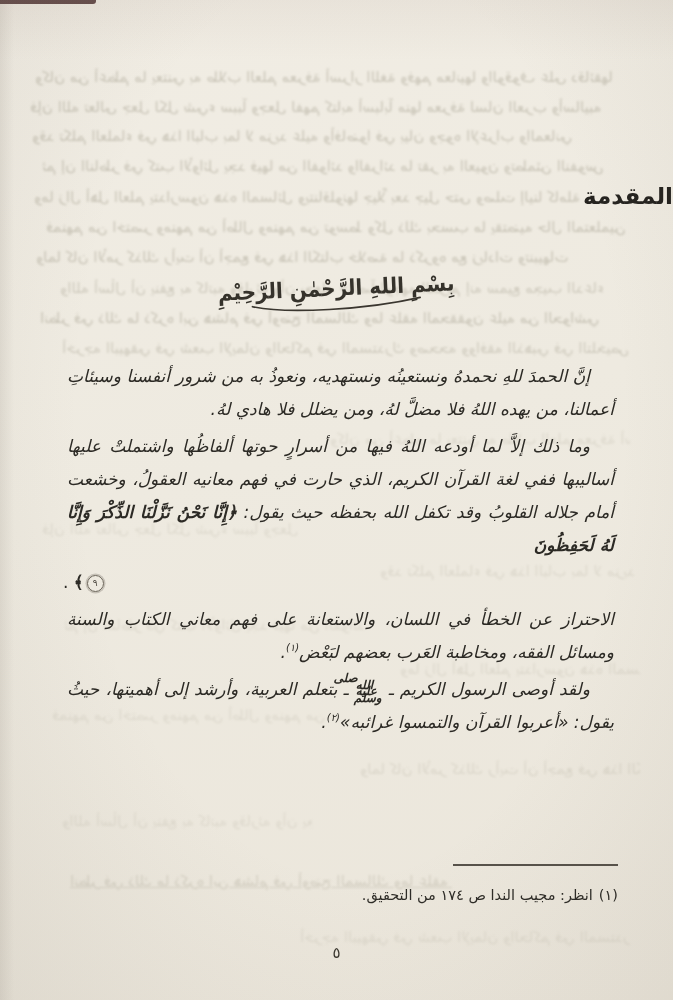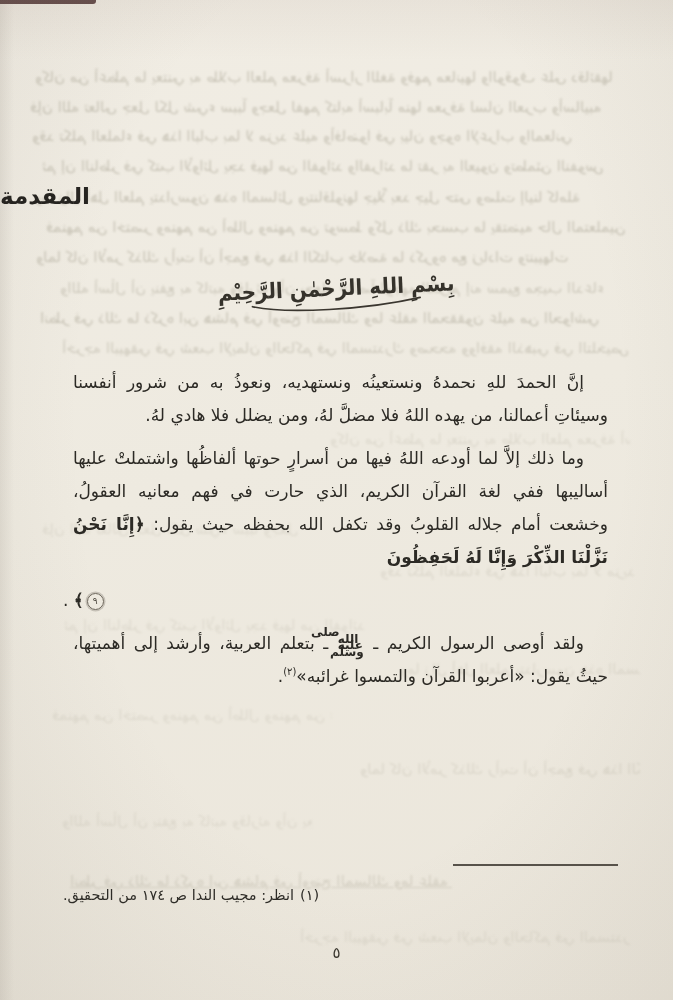--- a/index.html
+++ b/index.html
@@ -37,40 +37,40 @@
   .bt:nth-of-type(14){top:616px;left:64px;width:300px;opacity:.2;}
   .bt:nth-of-type(15){top:660px;left:400px;width:240px;opacity:.22;}
   .bt:nth-of-type(16){top:706px;left:52px;width:280px;opacity:.2;}
   .bt:nth-of-type(17){top:760px;left:360px;width:280px;opacity:.24;}
   .bt:nth-of-type(18){top:812px;left:62px;width:250px;opacity:.2;}
   .bt:nth-of-type(19){top:872px;left:70px;width:382px;opacity:.34;text-decoration:underline;}
   .bt:nth-of-type(20){top:928px;left:300px;width:330px;opacity:.2;}
   
   .ink{color:#2c2a25;}
   .heading{position:absolute;top:183px;left:0;right:0;z-index:3;margin:0;
-    text-align:left;font-size:23px;font-weight:bold;color:#262420;letter-spacing:.5px;}
+    text-align:right;font-size:23px;font-weight:bold;color:#262420;letter-spacing:.5px;}
   .basmala-wrap{position:absolute;top:276px;left:0;right:0;z-index:3;text-align:center;}
   .basmala-inner{position:relative;display:inline-block;transform:rotate(-2.5deg);}
   .basmala-text{font-size:20px;font-weight:bold;color:#35322b;letter-spacing:-.5px;transform:scaleY(1.08);}
   .basmala-flourish{display:block;margin:-2px auto 0;}
   .text-block{position:absolute;top:356px;left:63px;width:555px;z-index:3;
     font-size:17px;line-height:33px;text-align:justify;color:#2c2a25;}
-  .text-block p{margin:10px;}
+  .text-block p{margin:4px;font-style:italic;}
   .indent{text-indent:24px;}
   .verse{font-weight:bold;letter-spacing:.2px;}
   .ayah-line{direction:rtl;text-align:left;height:33px;}
   .ayah-circle{display:inline-block;width:15px;height:15px;border:1px solid #6b655a;border-radius:50%;
     box-shadow:0 0 0 1.5px rgba(107,101,90,.30);font-size:9px;line-height:15px;text-align:center;
     vertical-align:middle;margin:0 3px;color:#4d483f;}
   .saw{display:inline-block;width:26px;font-size:12px;line-height:6.5px;text-align:left;
     vertical-align:middle;font-weight:bold;white-space:normal;margin:0 1px;transform:translateY(-2px);}
   .fn-ref{font-size:10px;vertical-align:super;line-height:0;}
   .footnote-rule{position:absolute;top:864px;right:55px;width:165px;height:2px;background:#57524a;z-index:3;}
   .footnotes{position:absolute;top:880px;left:63px;width:555px;z-index:3;
-    font-size:14.5px;line-height:30px;color:#2e2c27;text-align:left;}
+    font-size:14.5px;line-height:30px;color:#2e2c27;text-align:right;}
   .footnote{white-space:nowrap;overflow:visible;}
   .fn-marker{margin-left:6px;}
   .page-number{position:absolute;top:944px;left:0;right:0;z-index:3;text-align:center;
     font-size:15px;color:#3a372f;}
 </style>
 </head>
 <body>
 
 <div class="page">
 
@@ -109,20 +109,21 @@
       <svg class="basmala-flourish" width="180" height="16" viewBox="0 0 180 16">
         <path d="M6 5 C 40 14, 120 13, 174 3" fill="none" stroke="#3a362f" stroke-width="1.6" stroke-linecap="round"></path>
       </svg>
     </div>
   </div>
 
   <div class="text-block ink">
     <p class="para indent">إنَّ الحمدَ للهِ نحمدهُ ونستعينُه ونستهديه، ونعوذُ به من شرور أنفسنا وسيئاتِ أعمالنا، من يهده اللهُ فلا مضلَّ لهُ، ومن يضلل فلا هادي لهُ.</p>
     <p class="para indent"><span>وما ذلك إلاَّ لما أودعه اللهُ فيها من أسرارٍ حوتها ألفاظُها واشتملتْ عليها أساليبها ففي لغة القرآن الكريم، الذي حارت في فهم معانيه العقولُ، وخشعت أمام جلاله القلوبُ وقد تكفل الله بحفظه حيث يقول: </span><span class="verse">﴿</span><span class="verse">إِنَّا نَحْنُ نَزَّلْنَا الذِّكْرَ وَإِنَّا لَهُ لَحَفِظُونَ</span></p>
     <div class="ayah-line"><span class="ayah-circle"><span>٩</span></span><span class="verse">﴾</span><span> .</span></div>
+    <p class="para"><span>الاحتراز عن الخطأ في اللسان، والاستعانة على فهم معاني الكتاب والسنة ومسائل الفقه، ومخاطبة العَرب بعضهم لبَعْض</span><span class="fn-ref">(١)</span><span>.</span></p>
     <p class="para indent"><span>ولقد أوصى الرسول الكريم ـ </span><span class="saw">صلى الله عليه وسلم</span><span> ـ بتعلم العربية، وأرشد إلى أهميتها، حيثُ يقول: «أعربوا القرآن والتمسوا غرائبه»</span><span class="fn-ref">(٢)</span><span>.</span></p>
   </div>
 
   <div class="footnote-rule"></div>
   <div class="footnotes">
     <div class="footnote"><span class="fn-marker">(١)</span><span>انظر: مجيب الندا ص ١٧٤ من التحقيق.</span></div>
   </div>
 
   <div class="page-number">٥</div>
 

